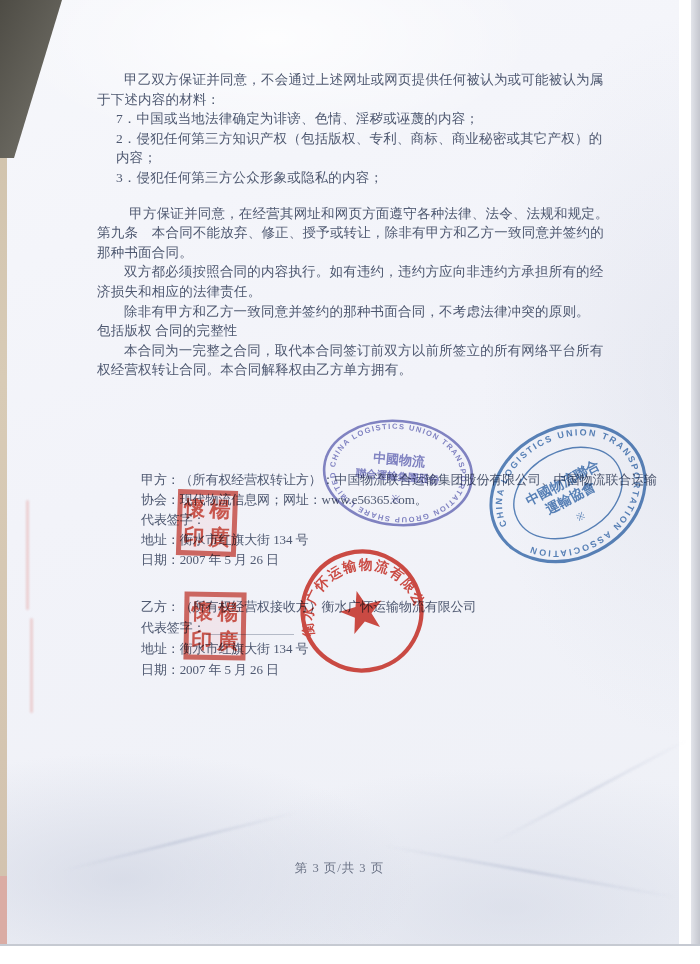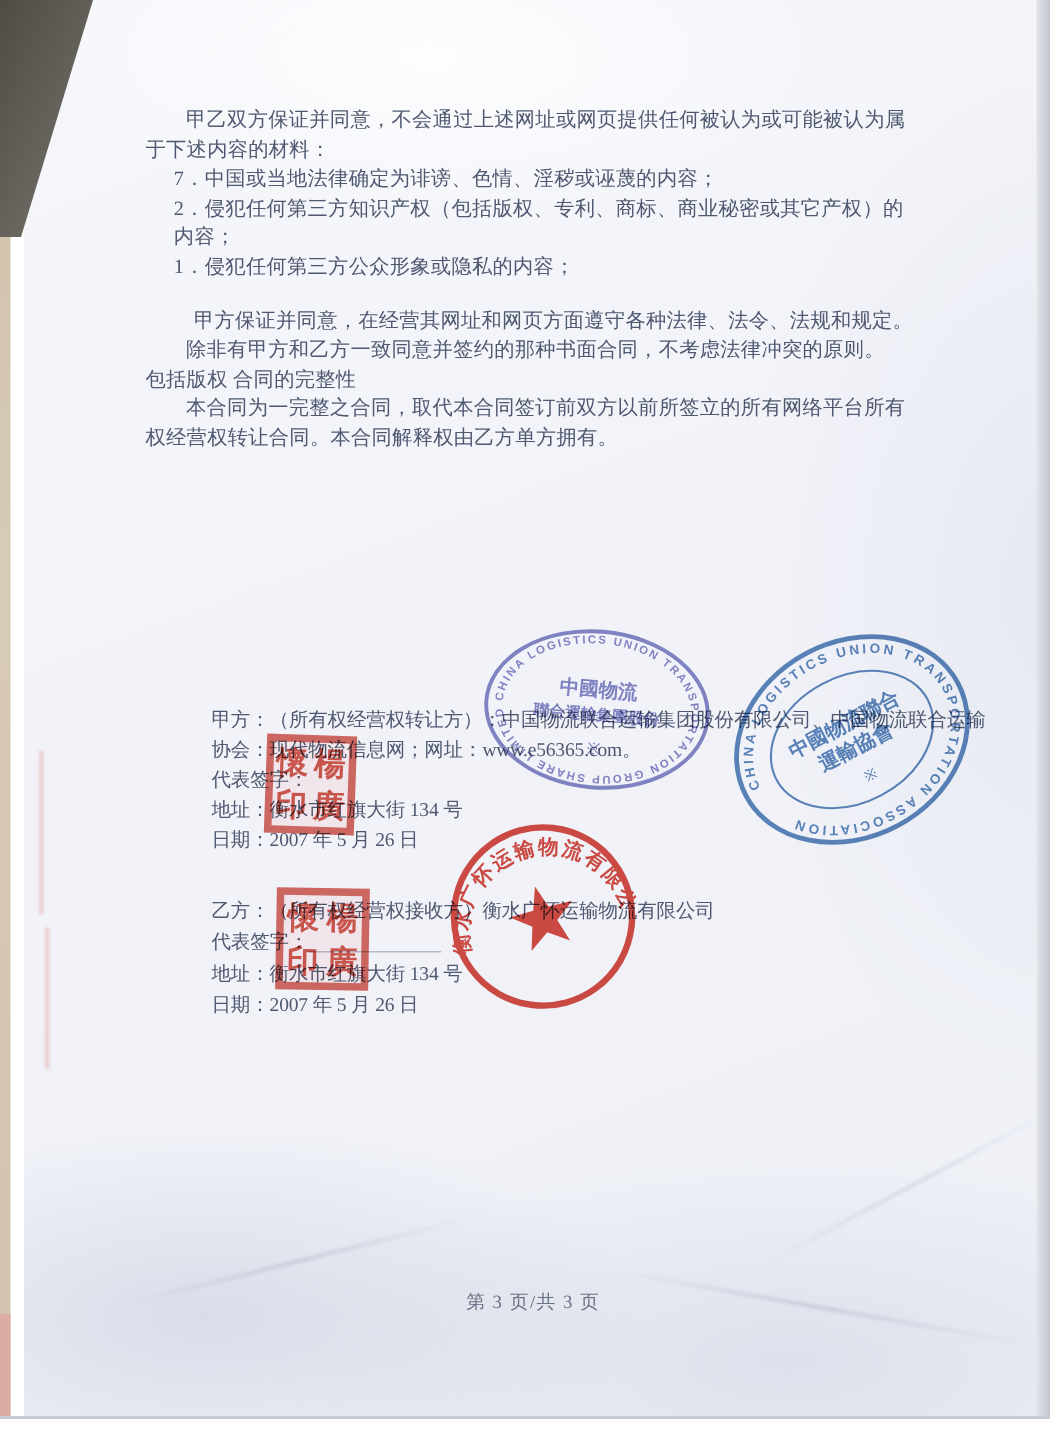--- a/index.html
+++ b/index.html
@@ -3,21 +3,21 @@
 <meta charset="utf-8">
 <style>
   html,body{margin:0;padding:0;}
   .page{
     position:relative;width:700px;height:964px;overflow:hidden;
     background:#ffffff;
     font-family:"Liberation Serif","DejaVu Serif",serif;
   }
   
   .paper{
-    position:absolute;left:16px;top:0;width:679px;height:945px;
+    position:absolute;left:0;top:0;width:679px;height:945px;
     background:
       radial-gradient(ellipse 420px 180px at 18% 93%, rgba(198,204,220,.55), transparent 70%),
       radial-gradient(ellipse 500px 200px at 75% 96%, rgba(200,206,222,.45), transparent 70%),
       radial-gradient(ellipse 300px 520px at 102% 40%, rgba(205,210,224,.30), transparent 70%),
       radial-gradient(ellipse 380px 160px at 40% 4%, rgba(255,255,255,.8), transparent 70%),
       linear-gradient(160deg,#f6f7fb 0%,#f2f3f9 45%,#eef0f6 100%);
   }
   .crease{position:absolute;background:linear-gradient(90deg,transparent,rgba(182,190,210,.55),transparent);filter:blur(1px);}
   .crease.c1{left:60px;top:840px;width:240px;height:3px;transform:rotate(-14deg);}
   .crease.c2{left:380px;top:870px;width:300px;height:3px;transform:rotate(10deg);}
@@ -77,22 +77,24 @@
     <div class="crease c2"></div>
     <div class="crease c3"></div>
 
     <div class="footer">第 3 页/共 3 页</div>
   </div>
 
   <div class="doc-text">
     <p class="para">甲乙双方保证并同意，不会通过上述网址或网页提供任何被认为或可能被认为属于下述内容的材料：</p>
     <p class="item">7．中国或当地法律确定为诽谤、色情、淫秽或诬蔑的内容；</p>
     <p class="item">2．侵犯任何第三方知识产权（包括版权、专利、商标、商业秘密或其它产权）的内容；</p>
-    <p class="item">1．侵犯任何第三方公众形象或隐私的内容；</p>
+    <p class="item">3．侵犯任何第三方公众形象或隐私的内容；</p>
     <p class="para gap-md">甲方保证并同意，在经营其网址和网页方面遵守各种法律、法令、法规和规定。</p>
+    <p>第九条　本合同不能放弃、修正、授予或转让，除非有甲方和乙方一致同意并签约的那种书面合同。</p>
+    <p class="para">双方都必须按照合同的内容执行。如有违约，违约方应向非违约方承担所有的经济损失和相应的法律责任。</p>
     <p class="para">除非有甲方和乙方一致同意并签约的那种书面合同，不考虑法律冲突的原则。</p>
     <p>包括版权 合同的完整性</p>
     <p class="para">本合同为一完整之合同，取代本合同签订前双方以前所签立的所有网络平台所有权经营权转让合同。本合同解释权由乙方单方拥有。</p>
   </div>
 
   <div class="party party-a">
     <div>甲方：（所有权经营权转让方）：中国物流联合运输集团股份有限公司、中国物流联合运输</div>
     <div>协会：现代物流信息网；网址：www.e56365.com。</div>
     <div>代表签字：</div>
     <div>地址：衡水市红旗大街 134 号</div>

